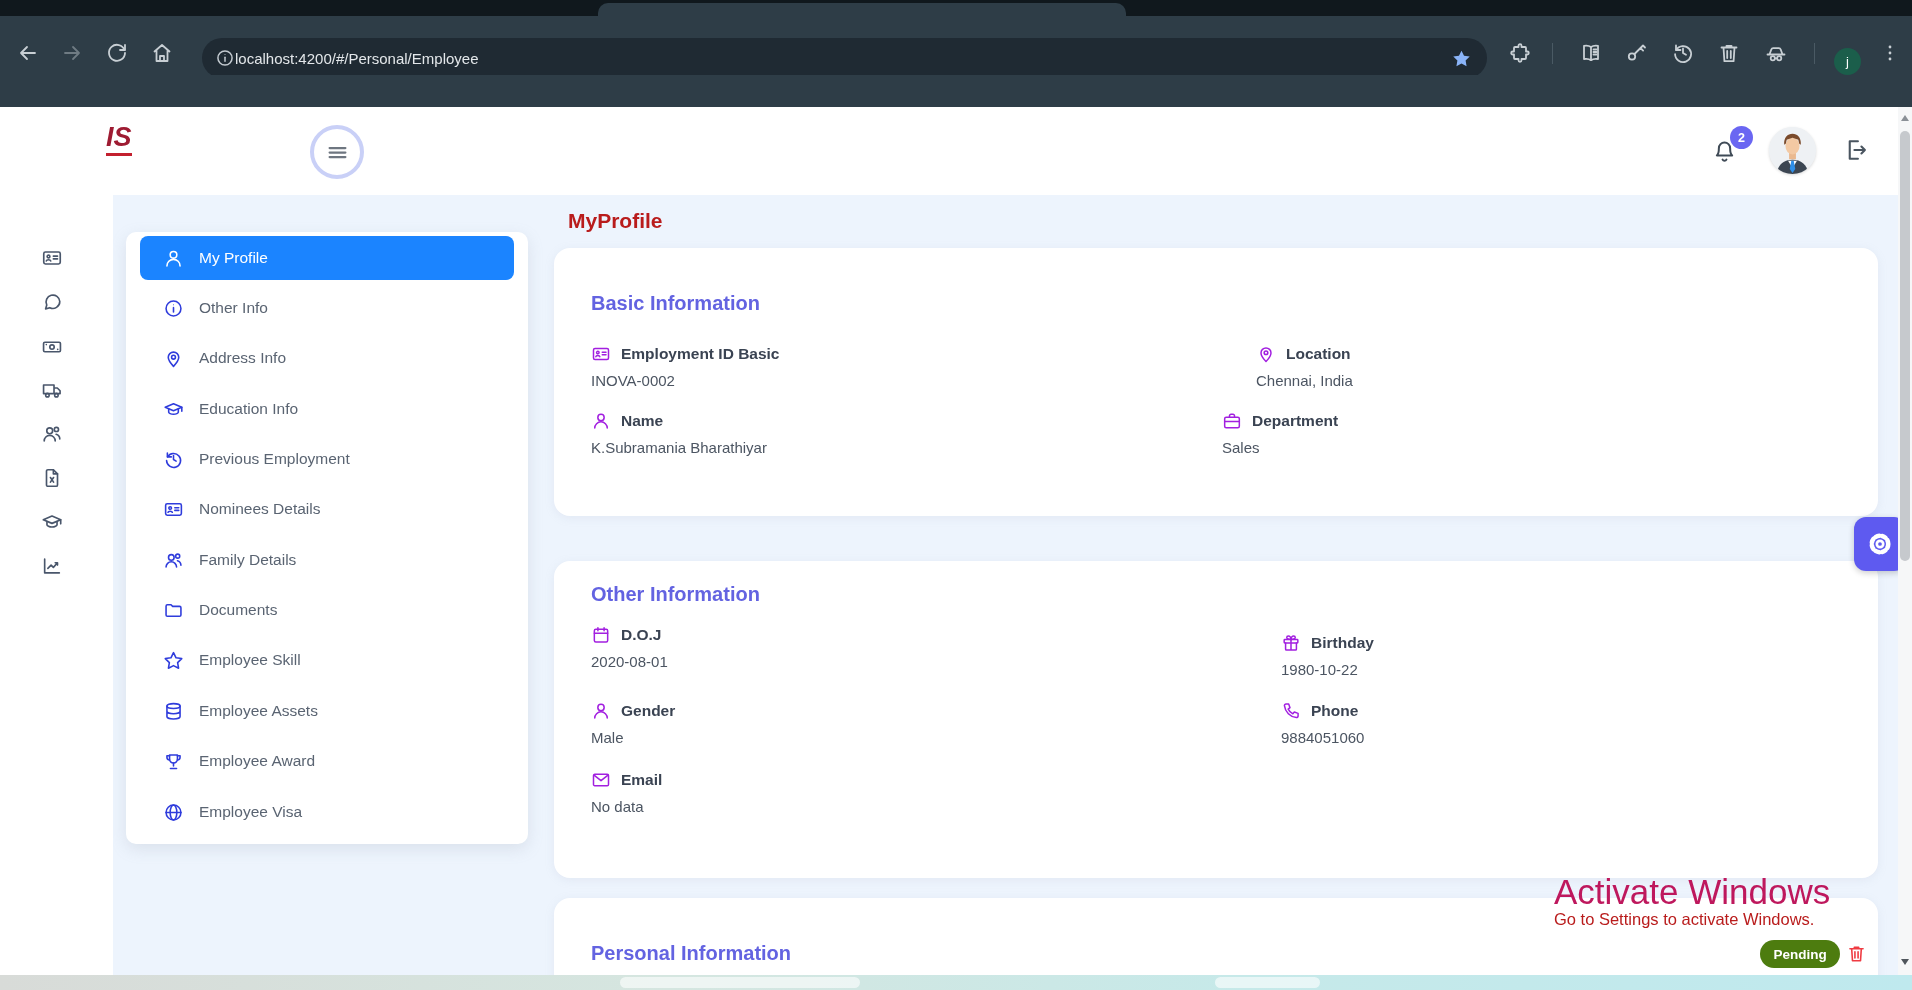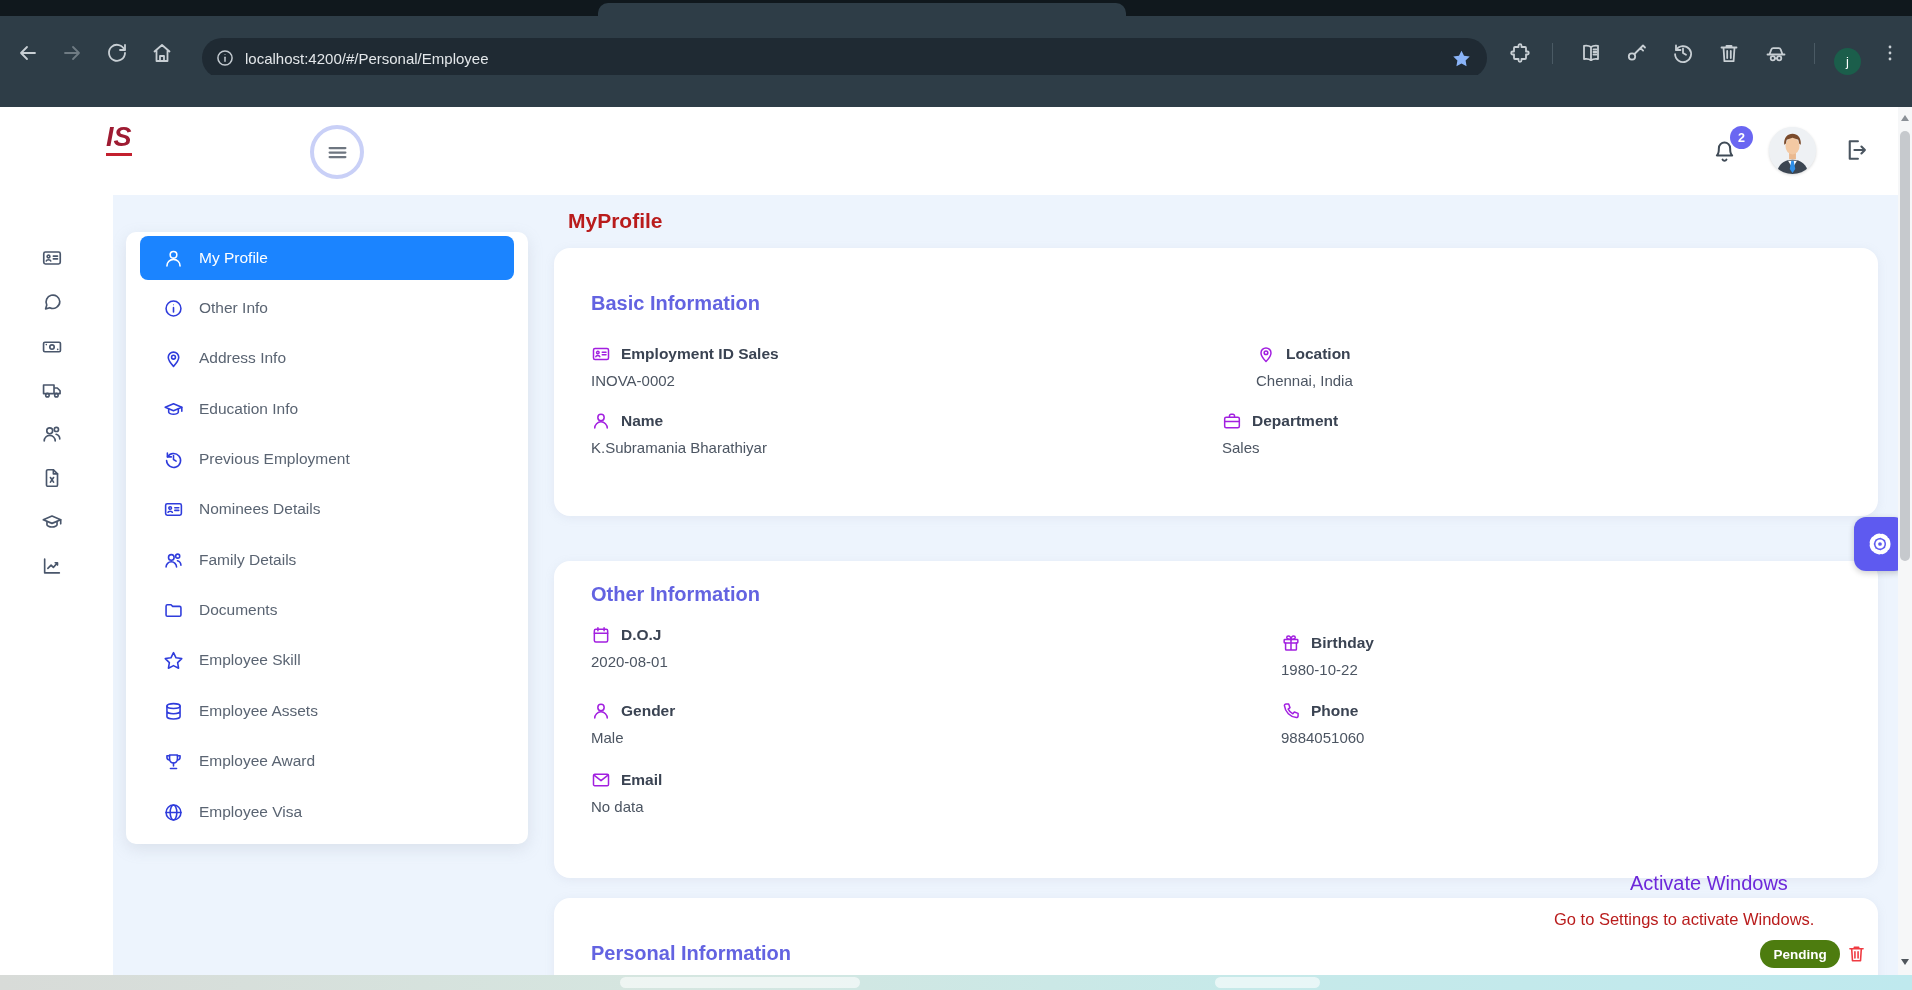--- a/index.html
+++ b/index.html
@@ -8,21 +8,21 @@
   svg{width:100%;height:100%;display:block}
 
   
   .win-top{position:absolute;left:0;top:0;width:1912px;height:16px;background:#10181d}
   .tab{position:absolute;left:598px;top:3px;width:528px;height:13px;background:#2e3d47;border-radius:10px 10px 0 0}
   .toolbar{position:absolute;left:0;top:16px;width:1912px;height:59px;background:#2e3d47}
   .nav-ic{position:absolute;top:25px;width:24px;height:24px;color:#c8cfd4;cursor:pointer}
   .nav-ic.dim{color:#6f7b83}
   .urlbar{position:absolute;left:202px;top:22px;width:1285px;height:40px;border-radius:20px;background:#1f2a33;display:flex;align-items:center}
   .urlbar .info-ic{width:20px;height:20px;margin-left:13px;color:#c3cad0}
-  .urlbar .url-text{margin-left:10px;color:#e3e7ea;font-size:15px;flex:1}
+  .urlbar .url-text{color:#e3e7ea;font-size:15px;flex:1}
   .urlbar .star-ic{width:21px;height:21px;margin-right:15px;color:#8ab4f8}
   .tb-sep{position:absolute;top:27px;width:1px;height:21px;background:#4a5a64}
   .chrome-avatar{position:absolute;left:1834px;top:32px;width:27px;height:27px;border-radius:50%;background:#1b5e4b;color:#fff;
     font-size:13px;display:flex;align-items:center;justify-content:center;cursor:pointer}
   .bm-row{position:absolute;left:0;top:75px;width:1912px;height:32px;background:#2e3d47}
   .apps-ic{position:absolute;left:12px;top:81px;width:19px;height:19px;color:#c8cfd4;cursor:pointer}
   .all-bm{position:absolute;left:1775px;top:81px;display:flex;align-items:center;gap:8px;color:#ced4d8;font-size:13.5px;cursor:pointer}
   .all-bm .f-ic{width:18px;height:18px;color:#c8cfd4}
   .bm-sep{position:absolute;left:1752px;top:80px;width:1px;height:20px;background:#4a5a64}
 
@@ -67,21 +67,21 @@
   .pending-badge{position:absolute;left:1206px;top:42px;width:80px;height:28px;border-radius:14px;background:#4d7c0f;
     color:#fff;font-size:13.5px;font-weight:bold;display:flex;align-items:center;justify-content:center}
   .trash-red{position:absolute;left:1292px;top:45px;width:21px;height:21px;color:#ef3b42;cursor:pointer}
 
   
   .gear-fab{position:absolute;left:1854px;top:517px;width:52px;height:54px;border-radius:12px;background:#5e5af0;
     display:flex;align-items:center;justify-content:center;cursor:pointer;z-index:9;box-shadow:0 2px 6px rgba(0,0,0,.2)}
   .gear-fab .gi{width:32px;height:32px;color:#fff}
 
   
-  .wm1{position:absolute;left:1630px;top:872px;font-size:20px;color:#6d28d9;z-index:10}
+  .wm1{position:absolute;left:1554px;top:872px;font-size:35px;color:#be185d;z-index:10}
   .wm2{position:absolute;left:1554px;top:910px;font-size:16.5px;color:#b91c1c;z-index:10}
 
   
   .vscroll{position:absolute;left:1898px;top:107px;width:14px;height:868px;background:#f6f7f8;z-index:11}
   .vthumb{position:absolute;left:2px;top:24px;width:10px;height:430px;background:#c6c9cd;border-radius:5px}
   .arr{position:absolute;left:3px;width:0;height:0;border-left:4px solid transparent;border-right:4px solid transparent}
   .arr.up{top:8px;border-bottom:6px solid #8a9096}
   .arr.down{top:852px;border-top:6px solid #50565c}
   .taskbar{position:absolute;left:0;top:975px;width:1912px;height:15px;z-index:12;
     background:linear-gradient(90deg,#d8dbd8 0%,#d5e6e0 35%,#c6e9e9 65%,#bfe9ee 100%)}
@@ -409,21 +409,21 @@
     <div class="sec-title" style="top:44px">Basic Information</div>
     <div class="field" style="left:37px;top:96px">
       <div class="flabel">
           <span class="fi">
             <svg viewBox="0 0 24 24" fill="none" stroke="currentColor" stroke-width="1.8" stroke-linecap="round" stroke-linejoin="round">
               <rect x="3" y="5.5" width="18" height="13" rx="1.8"></rect>
               <circle cx="8.2" cy="10.3" r="1.5"></circle>
               <path d="M5.8 15.2c.4-1.7 4.4-1.7 4.8 0M13.5 10h4.5M13.5 13h4.5"></path>
             </svg>
           </span>
-        <span>Employment ID Sales</span>
+        <span>Employment ID Basic</span>
         </div>
       <div class="fvalue">INOVA-0002</div>
     </div>
     <div class="field" style="left:702px;top:96px">
       <div class="flabel">
           <span class="fi">
             <svg viewBox="0 0 24 24" fill="none" stroke="currentColor" stroke-width="1.8" stroke-linecap="round" stroke-linejoin="round">
               <path d="M12 21c-4-4.2-6-7.5-6-10.3a6 6 0 1 1 12 0C18 13.5 16 16.8 12 21z"></path>
               <circle cx="12" cy="10.5" r="2.2"></circle>
             </svg>

